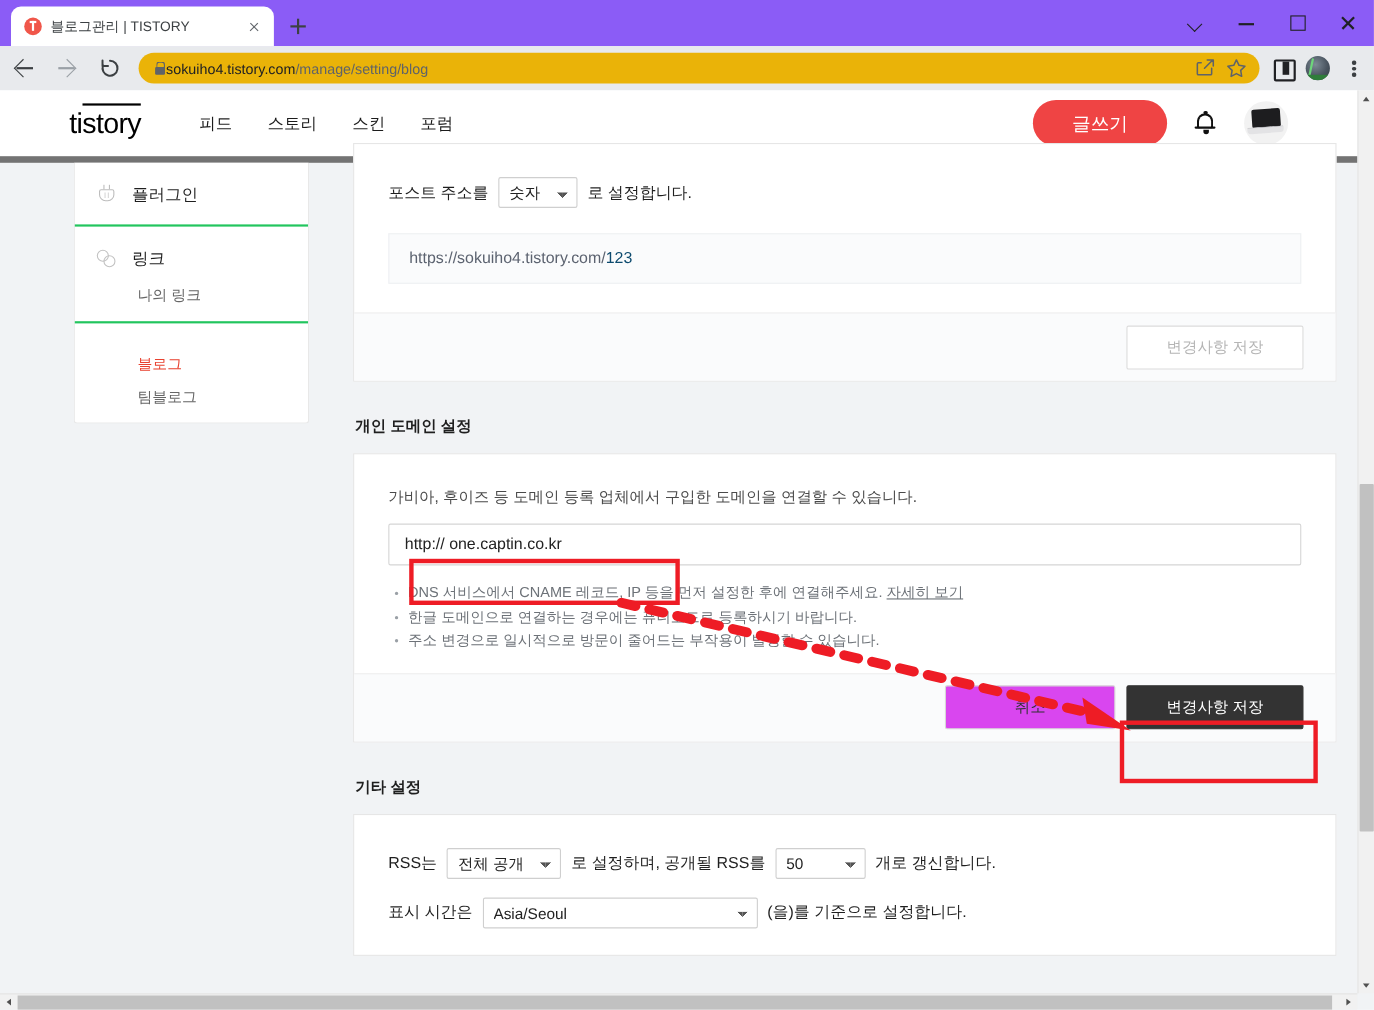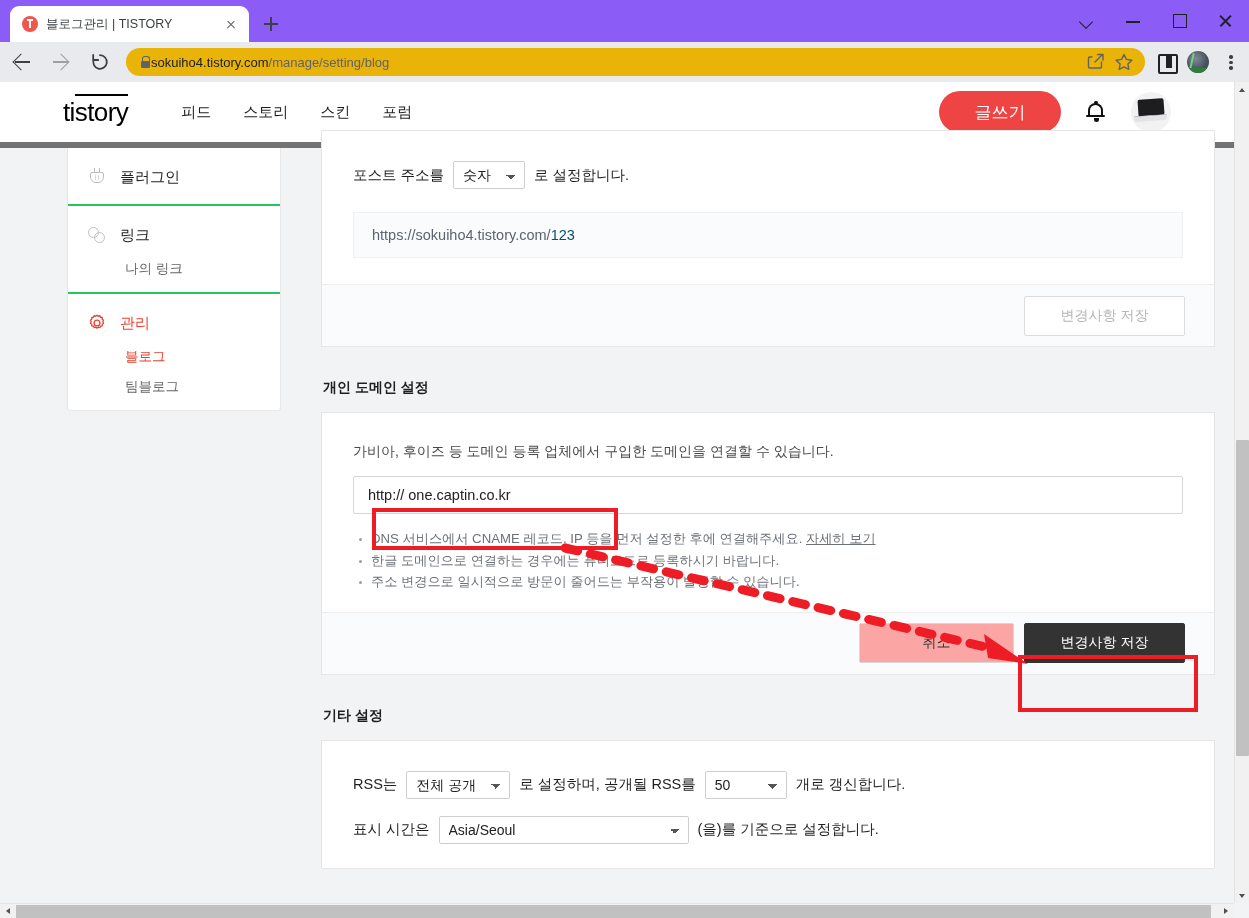--- a/index.html
+++ b/index.html
@@ -291,21 +291,21 @@
     padding-right:29px; gap:10px;
   }
   .btn {
     font-family:inherit; font-size:14px; height:40px; border-radius:2px;
     cursor:pointer; padding:0 28px; white-space:nowrap;
   }
   .btn-disabled {
     background:#fff; border:1px solid #dcdcdc; color:#b5b5b5; min-width:161px;
   }
   .btn-cancel {
-    background:#fca5a5; border:1px solid #d7d7d7; color:#333; min-width:155px;
+    background:#d946ef; border:1px solid #d7d7d7; color:#333; min-width:155px;
   }
   .btn-save {
     background:#333333; border:1px solid #333333; color:#fff; min-width:161px;
   }
 
   .section-title {
     font-size:14px; color:#1f1f1f; margin:32px 0 15px 2px;
   }
   .desc {
     font-size:14px; color:#4a4a4a; padding:30px 0 0 31px;
@@ -497,29 +497,20 @@
             <span class="ic ic-link">
               <span class="c1"></span>
                 <span class="c2"></span>
             </span>
             <span class="label">링크</span>
           </div>
           <div class="side-sub">나의 링크</div>
         </div>
 
         <div class="side-group">
-          <div class="side-main active">
-            <span class="ic ic-gear">
-              <svg width="20" height="20" viewBox="0 0 20 20">
-                <path d="M10 2.2 l1.3 1.1 1.6 -.6 .7 1.6 1.7 .2 -.1 1.7 1.4 1 -.8 1.5 .8 1.5 -1.4 1 .1 1.7 -1.7 .2 -.7 1.6 -1.6 -.6 -1.3 1.1 -1.3 -1.1 -1.6 .6 -.7 -1.6 -1.7 -.2 .1 -1.7 -1.4 -1 .8 -1.5 -.8 -1.5 1.4 -1 -.1 -1.7 1.7 -.2 .7 -1.6 1.6 .6 z" fill="none" stroke="#e8412f" stroke-width="1.3" stroke-linejoin="round"></path>
-                <circle cx="10" cy="10" r="2.9" fill="none" stroke="#e8412f" stroke-width="1.3"></circle>
-              </svg>
-            </span>
-            <span class="label">관리</span>
-          </div>
           <div class="side-sub active">블로그</div>
           <div class="side-sub">팀블로그</div>
         </div>
       </aside>
 
       <div class="main">
 
         <section class="card" style="margin-top:-18px;">
           <div class="row-setting">
             <span>포스트 주소를</span>

